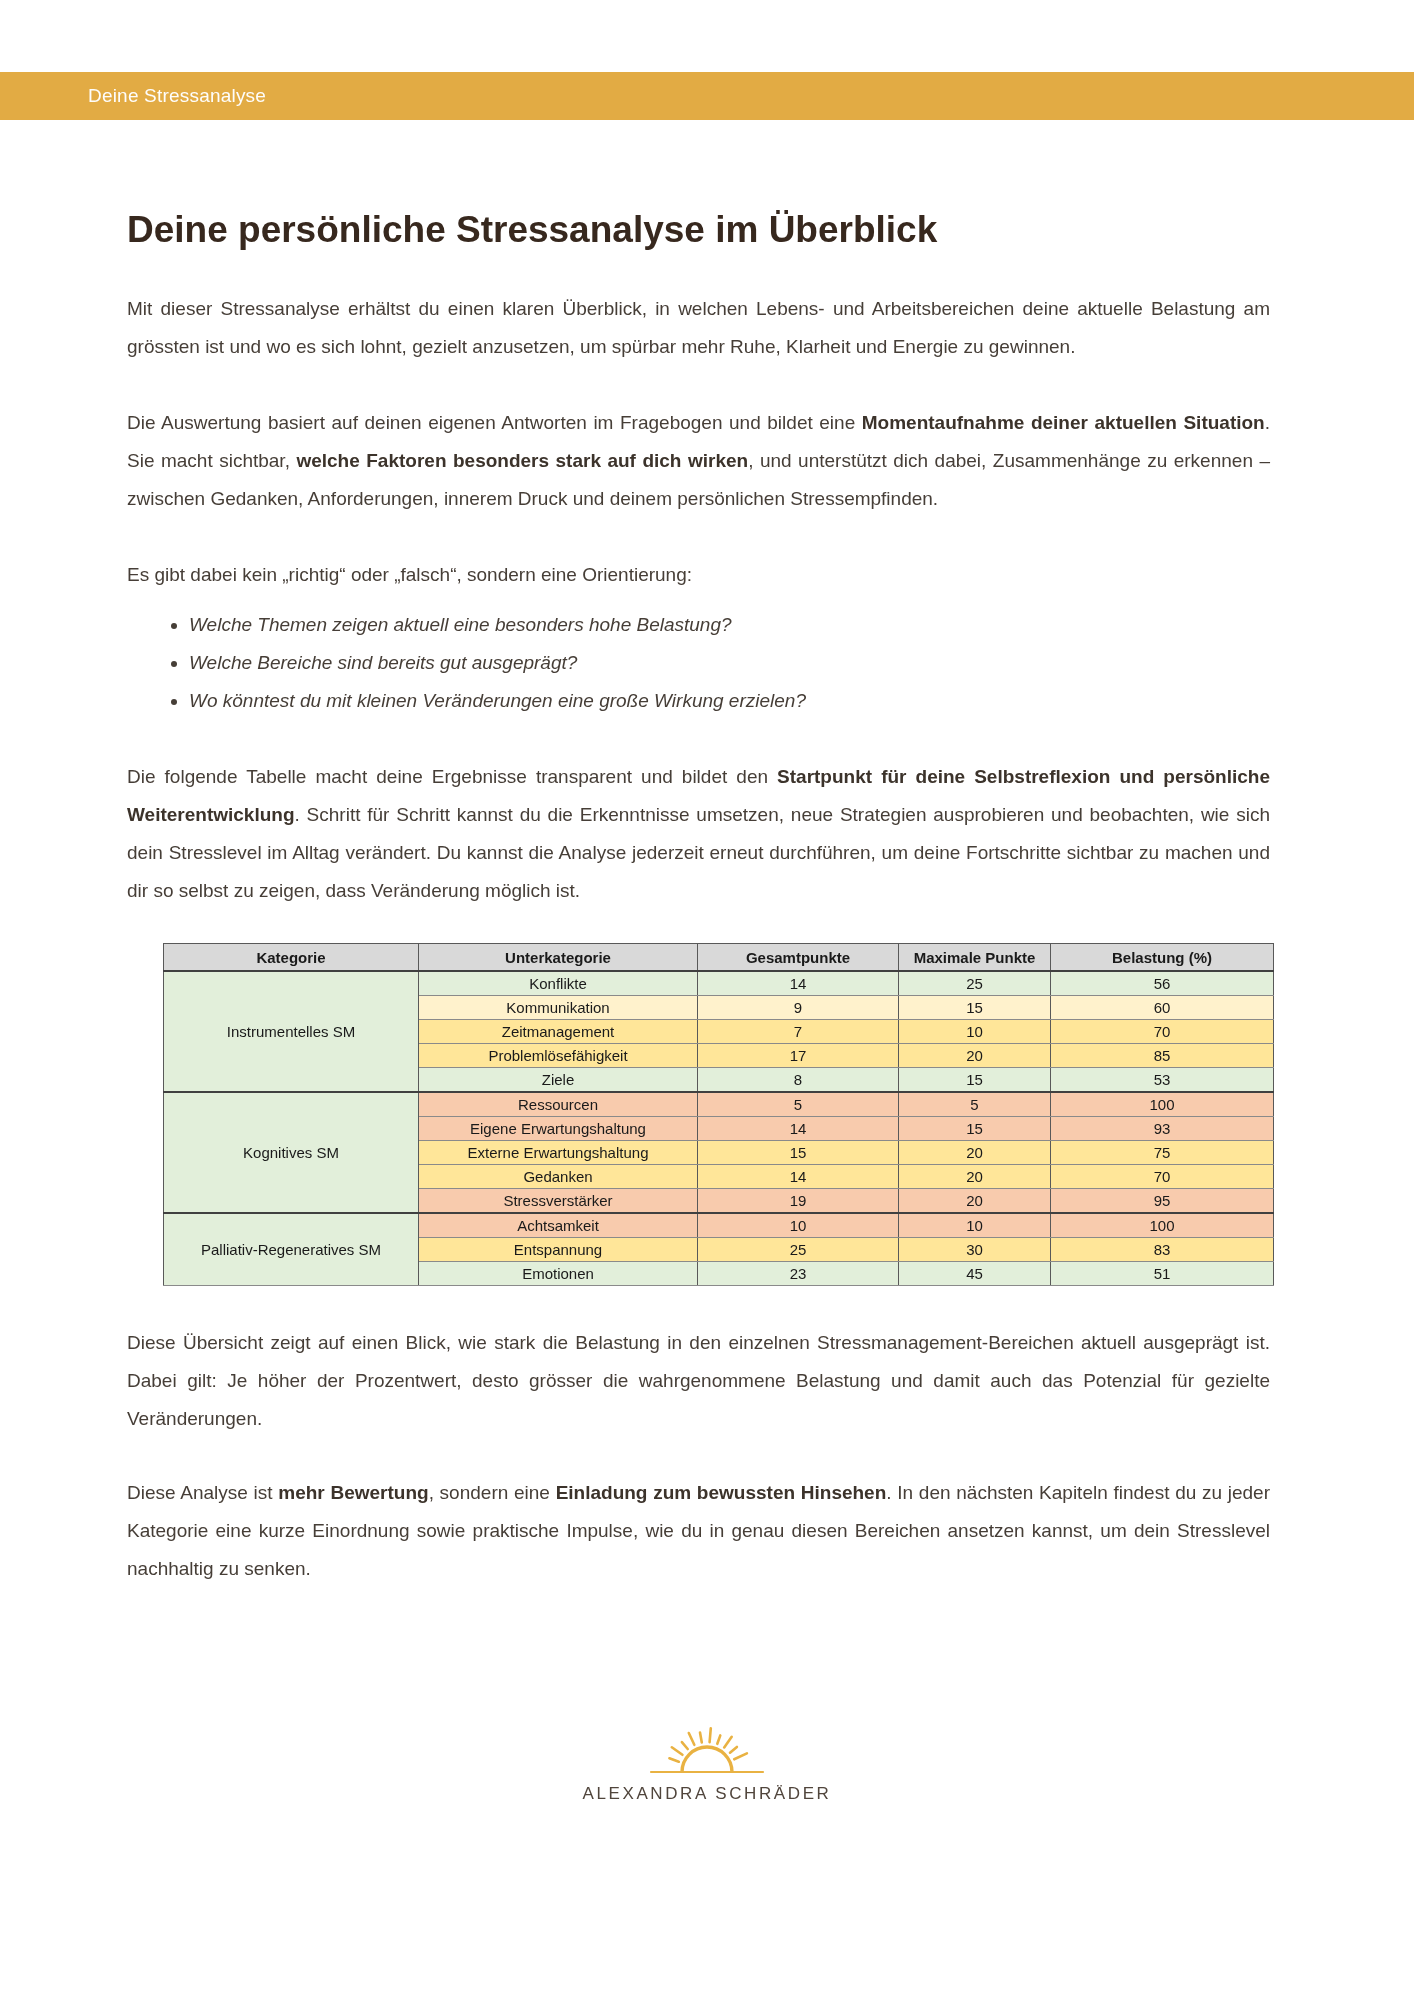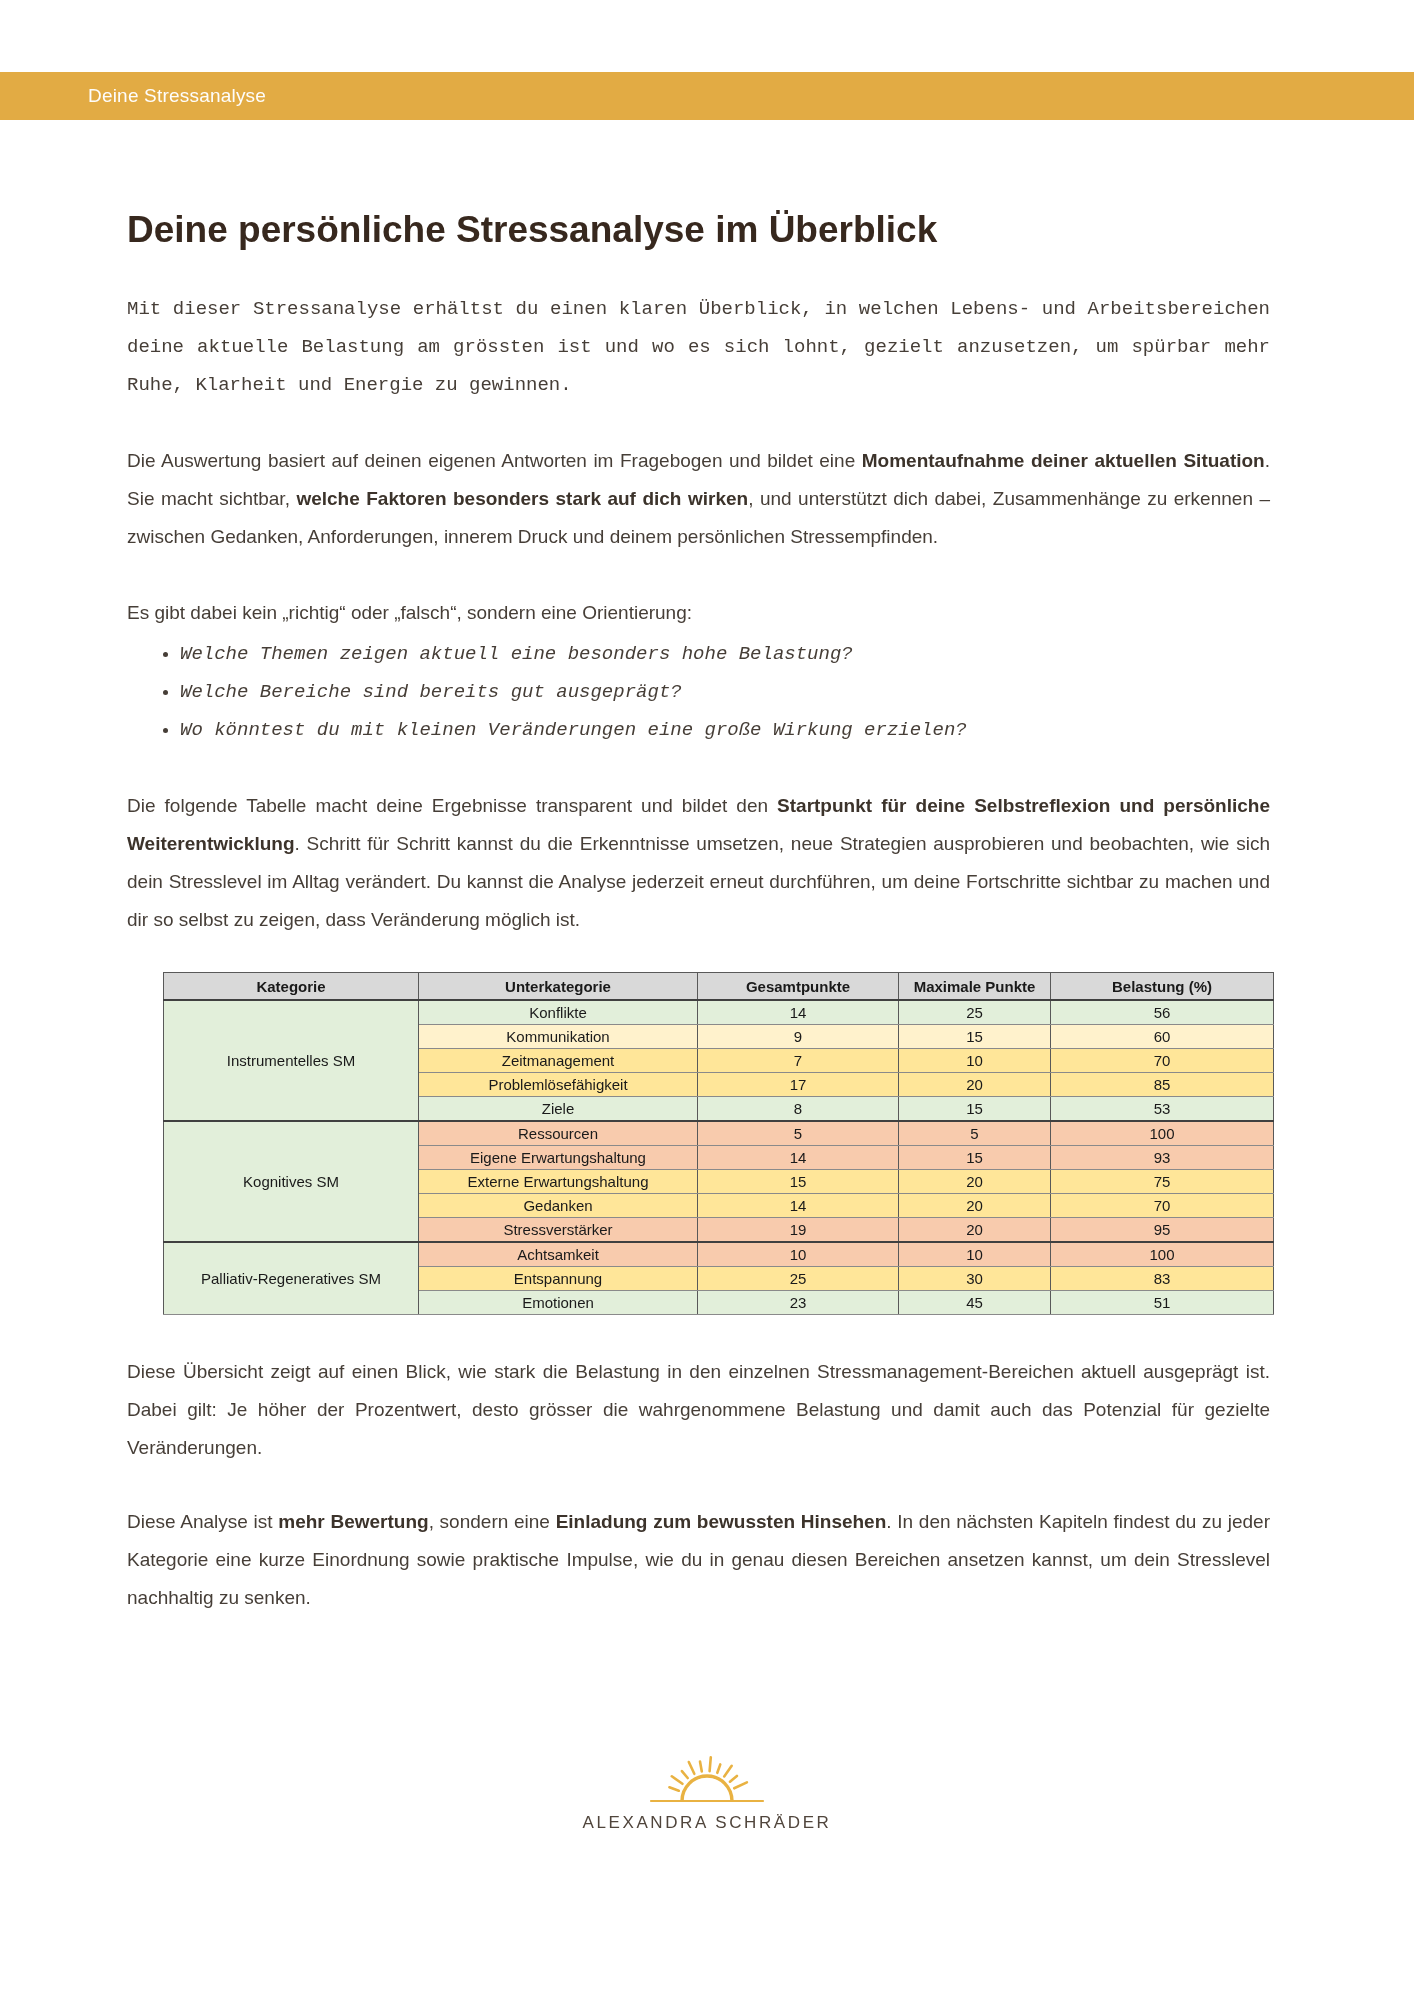--- a/index.html
+++ b/index.html
@@ -6,24 +6,24 @@
   body{width:1414px;font-family:"Liberation Sans",sans-serif;-webkit-font-smoothing:antialiased;}
   .page{position:relative;width:1414px;height:2000px;background:#ffffff;overflow:hidden;}
 
   .topbar{margin-top:72px;height:48px;background:#E2AB44;display:flex;align-items:center;}
   .topbar-label{color:#FEFDFB;font-size:19px;padding-left:88px;letter-spacing:.2px;}
 
   .content{padding:0 144px 0 127px;}
   h1.doc-title{margin:88px 0 0 0;font-size:37px;line-height:44px;font-weight:700;color:#37281E;}
 
   p.body-p{margin:38px 0 0 0;text-align:justify;font-size:19px;line-height:38px;color:#463E37;}
-  p.body-p.first{font-family:Liberation Mono, monospace;}
+  p.body-p.first{}
   p.body-p strong{font-weight:700;color:#3C332B;}
 
-  ul.bullet-list{margin:3px;padding:0 0 0 50px;list-style:disc;font-family:Liberation Mono, monospace;}
+  ul.bullet-list{margin:12px;padding:0 0 0 50px;list-style:disc;}
   ul.bullet-list li{font-style:italic;font-size:19px;line-height:38px;color:#463E37;}
 
   table.stress-table{border-collapse:collapse;table-layout:fixed;width:1110px;margin:33px 0 0 36px;
     font-size:15px;color:#1A1A1A;border:1.5px solid #404040;}
   .stress-table th{background:#D9D9D9;font-weight:700;height:26px;border:1px solid #595959;
     border-bottom:2px solid #404040;text-align:center;padding:0 4px;}
   .stress-table td{height:23px;border-left:1px solid #595959;border-right:1px solid #595959;
     border-top:1px solid #8a8a8a;border-bottom:1px solid #8a8a8a;text-align:center;padding:0 4px;}
   tr.tone-green td{background:#E2EFDA;}
   tr.tone-lightyellow td{background:#FFF2CC;}

